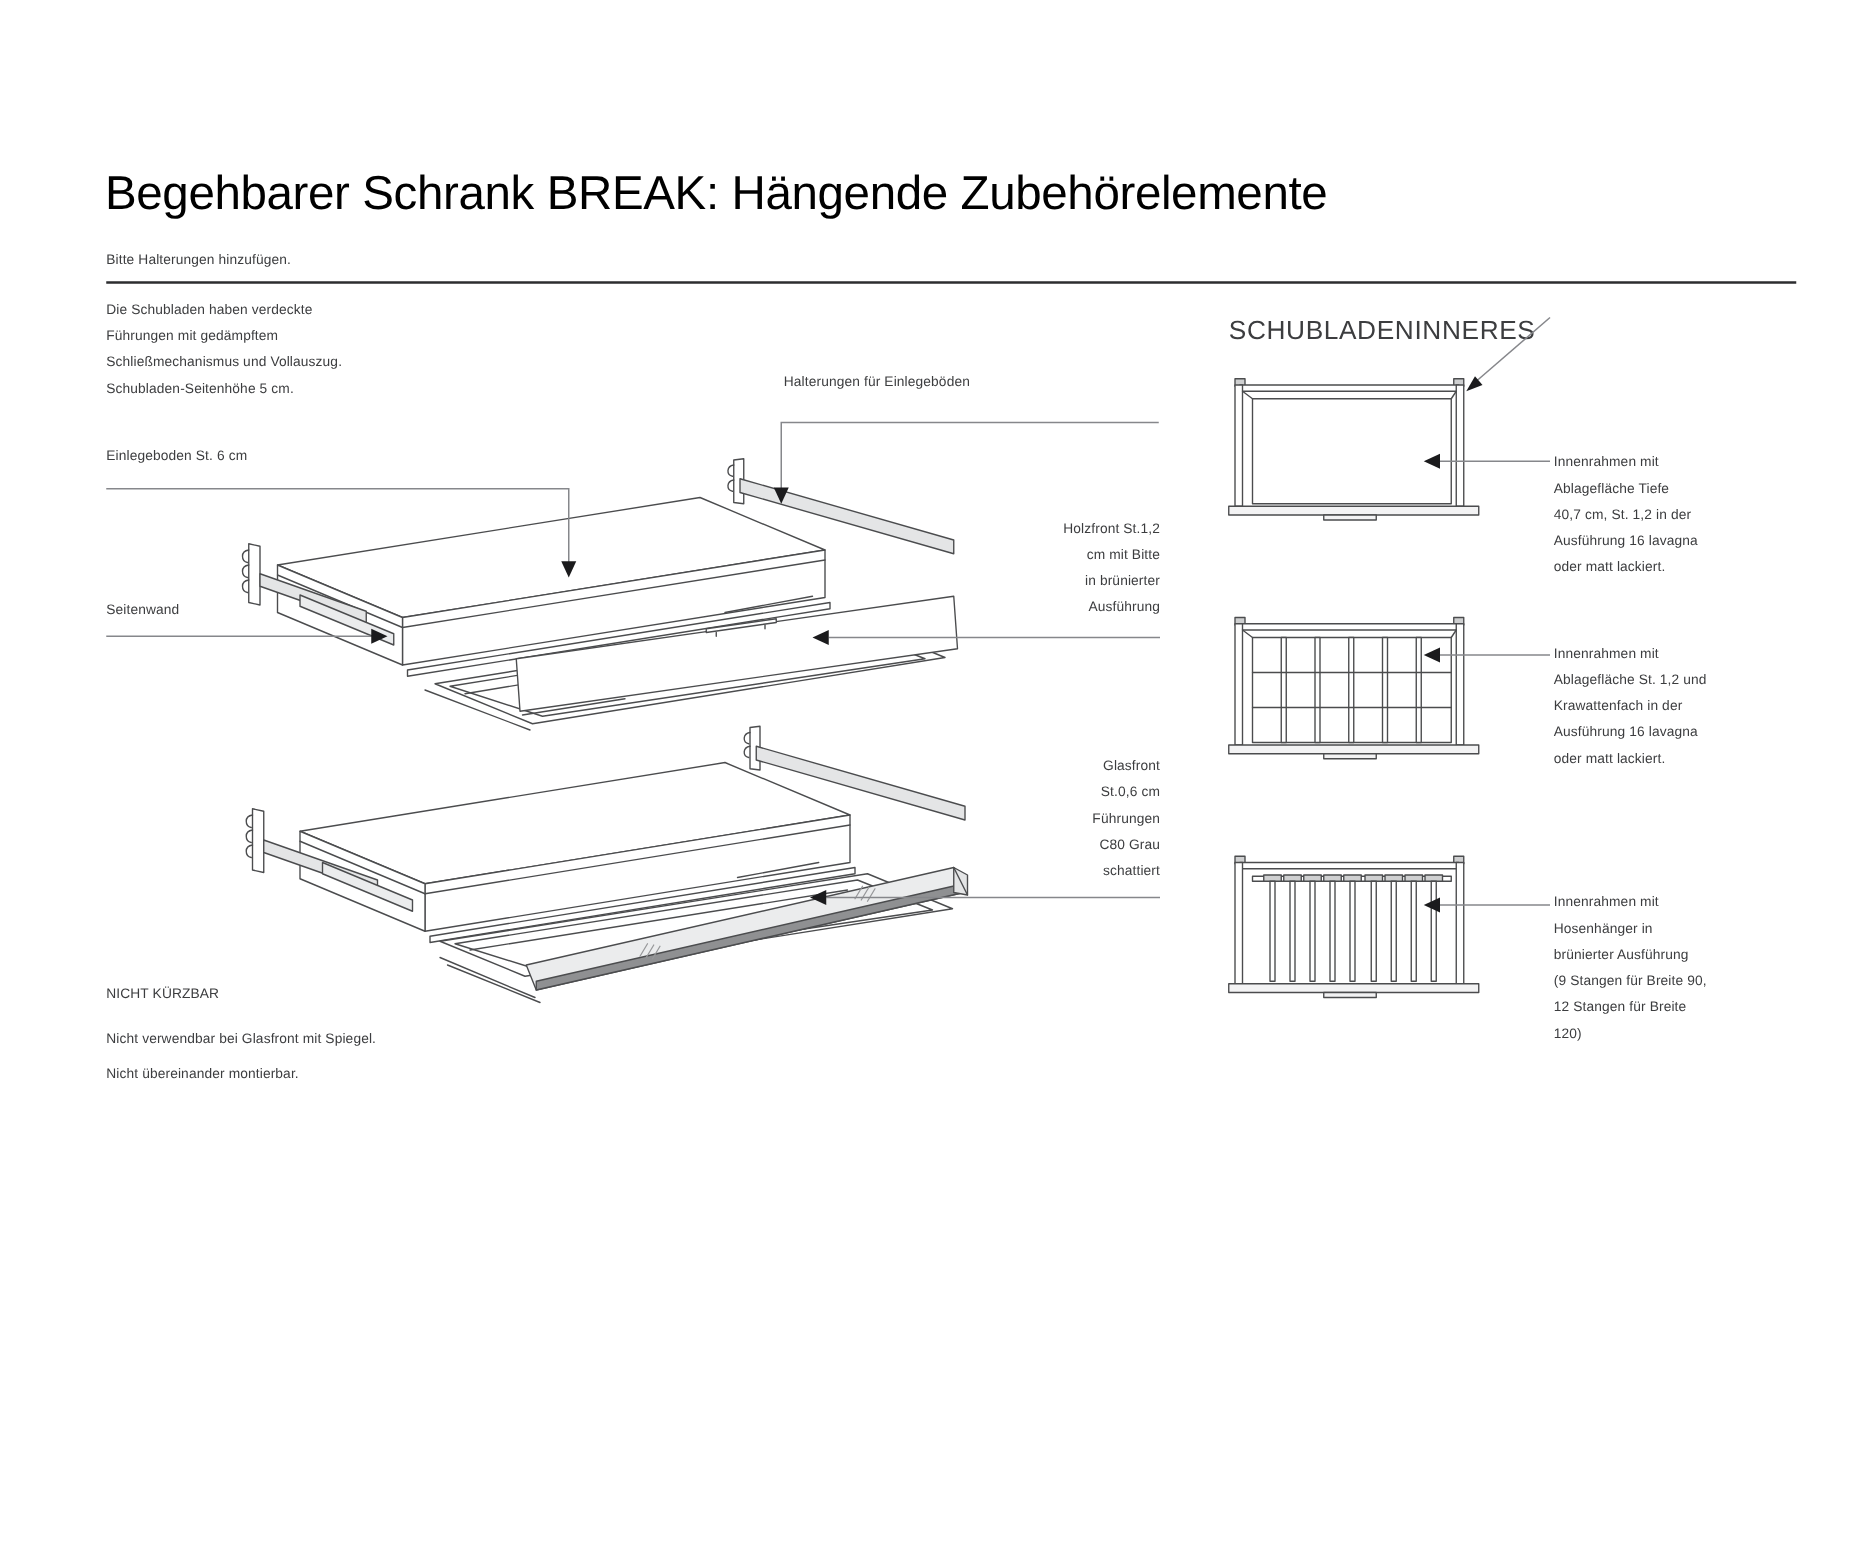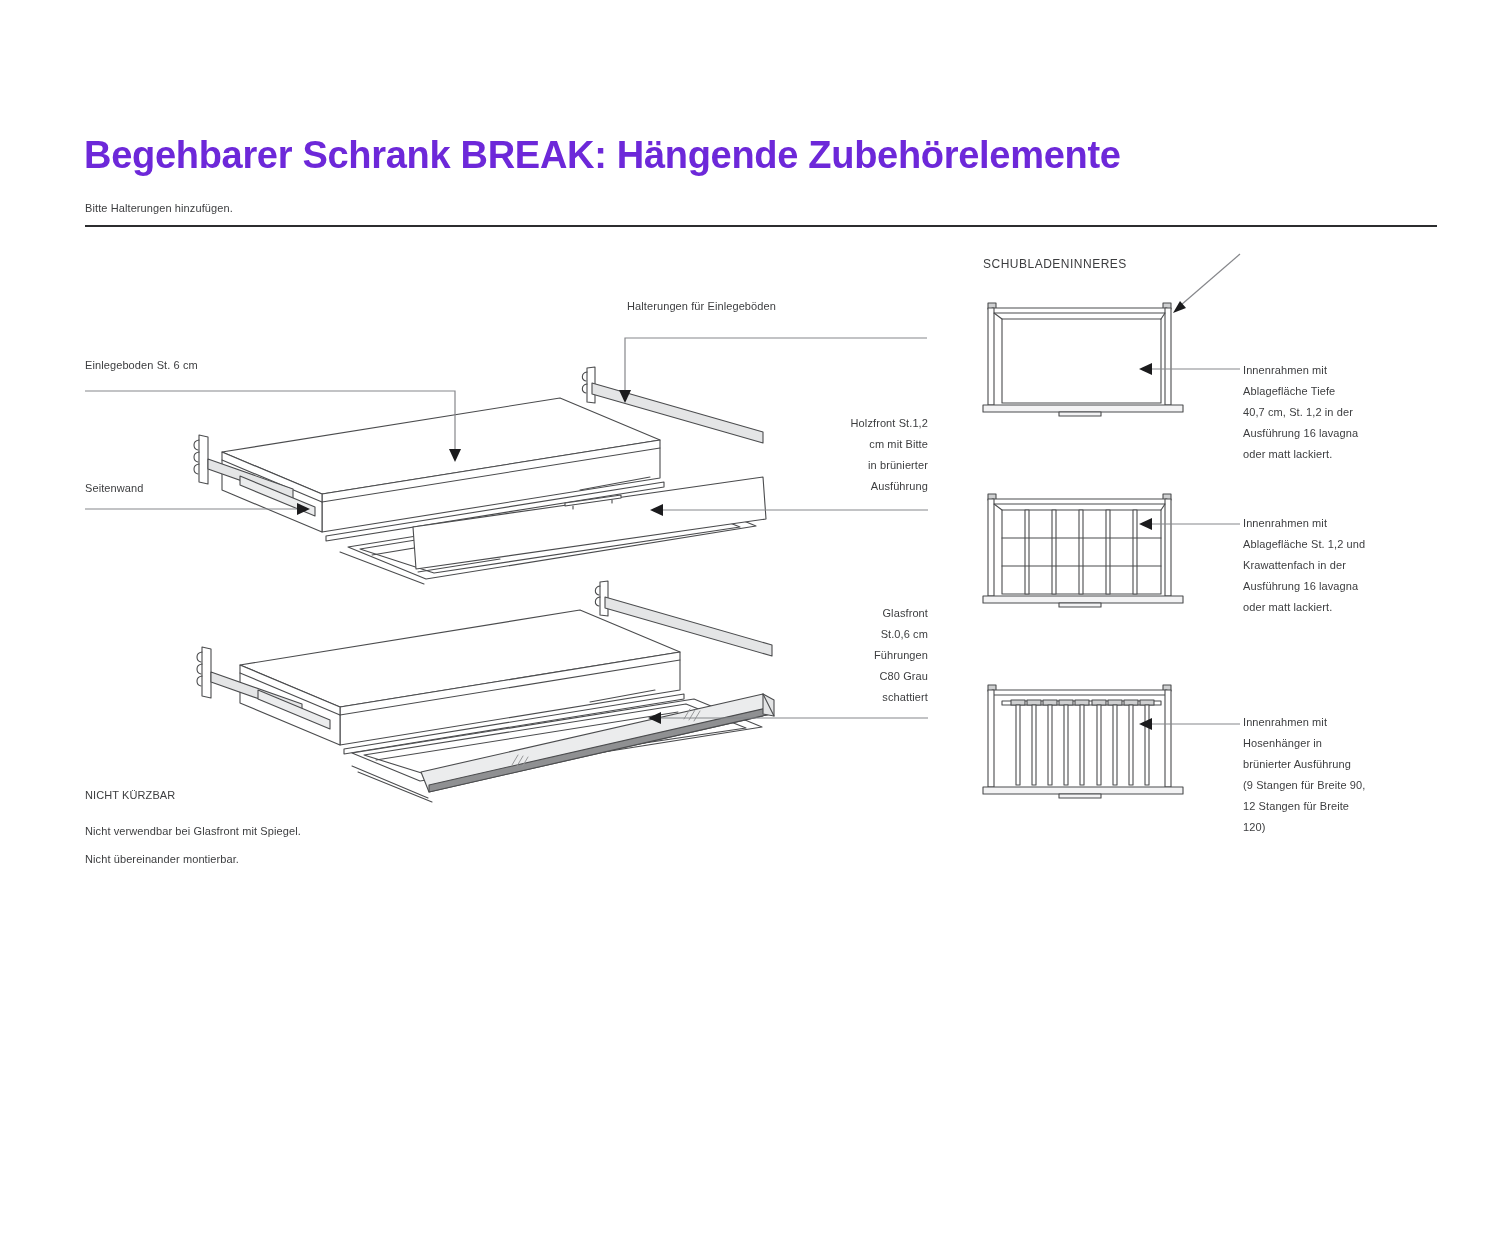--- a/index.html
+++ b/index.html
@@ -1,21 +1,21 @@
 <!DOCTYPE html>
 <html><head>
 <meta charset="utf-8">
 <style>
   html,body{margin:0;padding:0;background:#fff}
   .page{position:relative;width:1500px;height:1250px;background:#ffffff;
         font-family:"Liberation Sans",sans-serif;color:#3c3d3f;overflow:hidden}
   .t{position:absolute;white-space:pre-line;font-size:11px;line-height:21px;letter-spacing:.1px}
-  .title{position:absolute;font-size:38px;font-weight:bold;color:#6d28d9;letter-spacing:-.3px;white-space:nowrap}
+  .title{position:absolute;font-size:38px;font-weight:normal;color:#000000;letter-spacing:-.3px;white-space:nowrap}
   .ra{text-align:right}
-  .caps{letter-spacing:.5px;font-size:12px}
+  .caps{letter-spacing:.5px;font-size:21px}
   .rule{position:absolute;background:#2c2d2f}
   svg.art{position:absolute;left:0;top:0}
   .ln{stroke:#4b4c4e;stroke-width:1.1;fill:none;stroke-linejoin:round;stroke-linecap:round}
   .wf{fill:#ffffff}
   .gf{fill:#e4e5e6}
   .glass{fill:#ebeced}
   .dark{fill:#8f9092}
   .nub{fill:#cfd0d1}
   .base{fill:#f3f3f4}
   .leader{stroke:#86878b;stroke-width:1.2;fill:none}
@@ -24,20 +24,24 @@
 </style>
 </head>
 <body>
 
 <div class="page">
 
   <div class="title" style="left:84px;top:134px">Begehbarer Schrank BREAK: Hängende Zubehörelemente</div>
   <div class="t" style="left:85px;top:198px">Bitte Halterungen hinzufügen.</div>
   <div class="rule" style="left:85px;top:225px;width:1352px;height:2px"></div>
 
+  <div class="t" style="left:85px;top:238px;width:360px">Die Schubladen haben verdeckte
+Führungen mit gedämpftem
+Schließmechanismus und Vollauszug.
+Schubladen-Seitenhöhe 5 cm.</div>
   <div class="t" style="left:85px;top:355px">Einlegeboden St. 6 cm</div>
   <div class="t" style="left:85px;top:478px">Seitenwand</div>
   <div class="t" style="left:627px;top:296px;width:300px">Halterungen für Einlegeböden</div>
   <div class="t ra" style="left:728px;top:413px;width:200px">Holzfront St.1,2
 cm mit Bitte
 in brünierter
 Ausführung</div>
   <div class="t ra" style="left:728px;top:603px;width:200px">Glasfront
 St.0,6 cm
 Führungen

